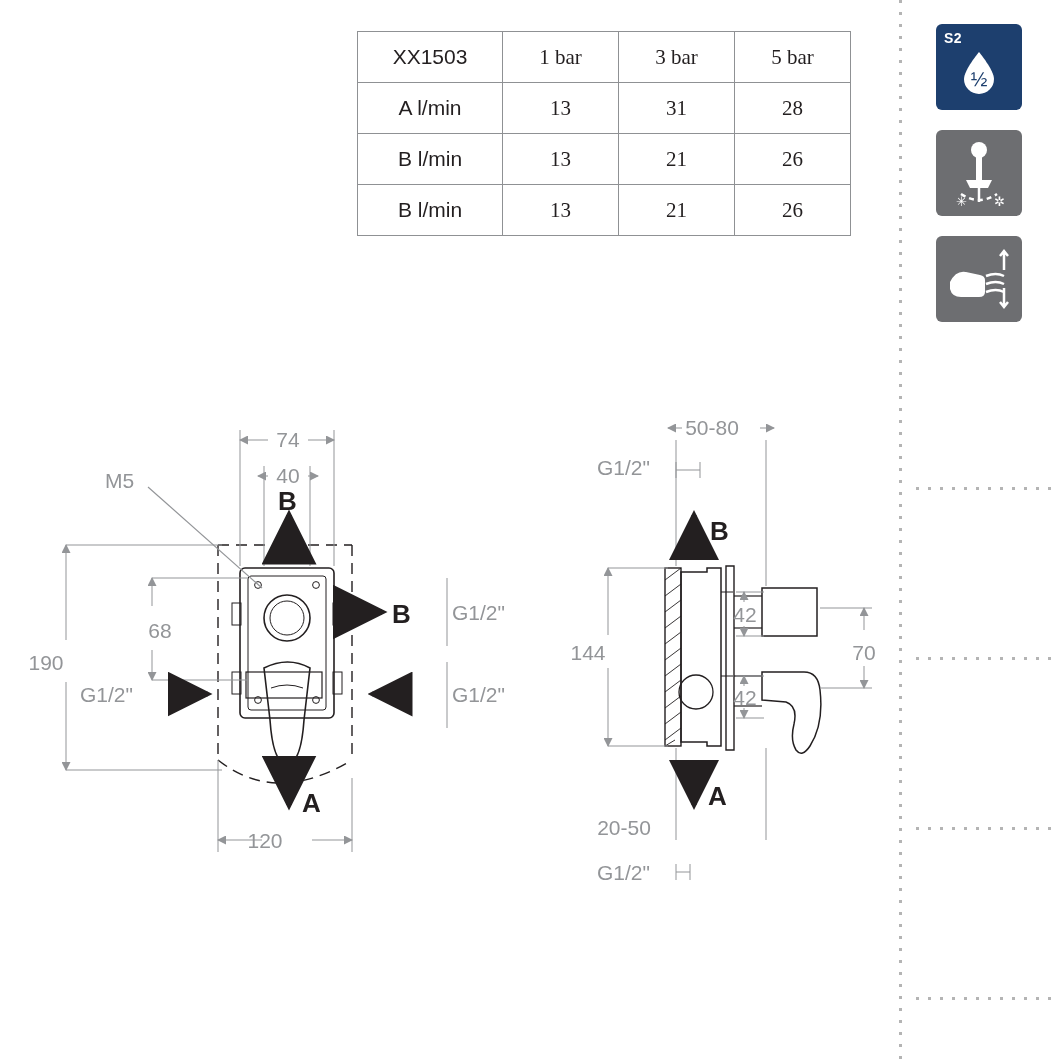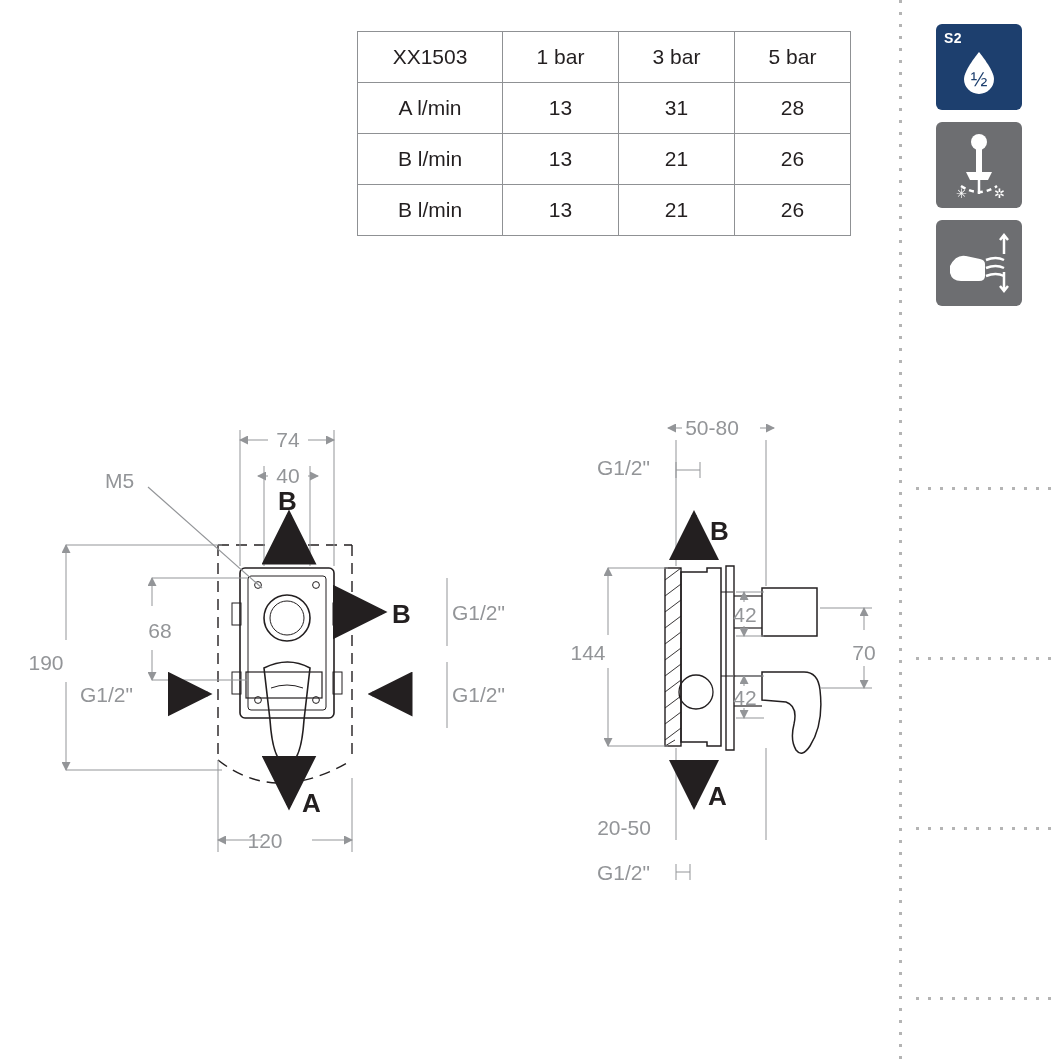--- a/index.html
+++ b/index.html
@@ -28,38 +28,38 @@
   .spec-table td {
     border: 1px solid #8f9194;
     height: 50px;
     text-align: center;
     font-size: 21px;
     color: #231f20;
     font-weight: 400;
     padding: 0;
   }
   .spec-table td.col-label { width: 144px; }
-  .spec-table td.col-val { width: 115px; }
+  .spec-table td.col-val { width: 115px; font-family: Liberation Serif, serif; }
   .spec-table td.footer {
     font-size: 17px;
     height: 46px;
   }
 
   
   .icon-col {
     position: absolute;
     left: 936px;
     top: 24px;
     width: 86px;
   }
   .icon-box {
     width: 86px;
     height: 86px;
     border-radius: 6px;
-    margin-bottom: 12px;
+    margin-bottom: 20px;
     position: relative;
     background: #6d6e71;
   }
   .icon-box.navy { background: #1d3f6e; }
 
   .s2-label {
     position: absolute;
     top: 6px;
     left: 8px;
     color: #ffffff;

